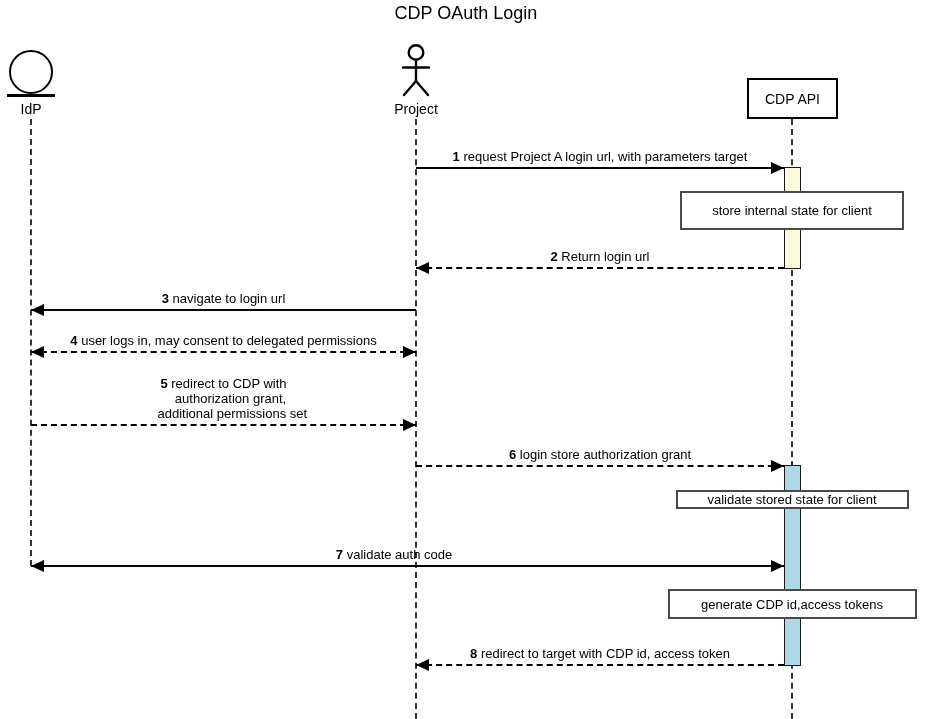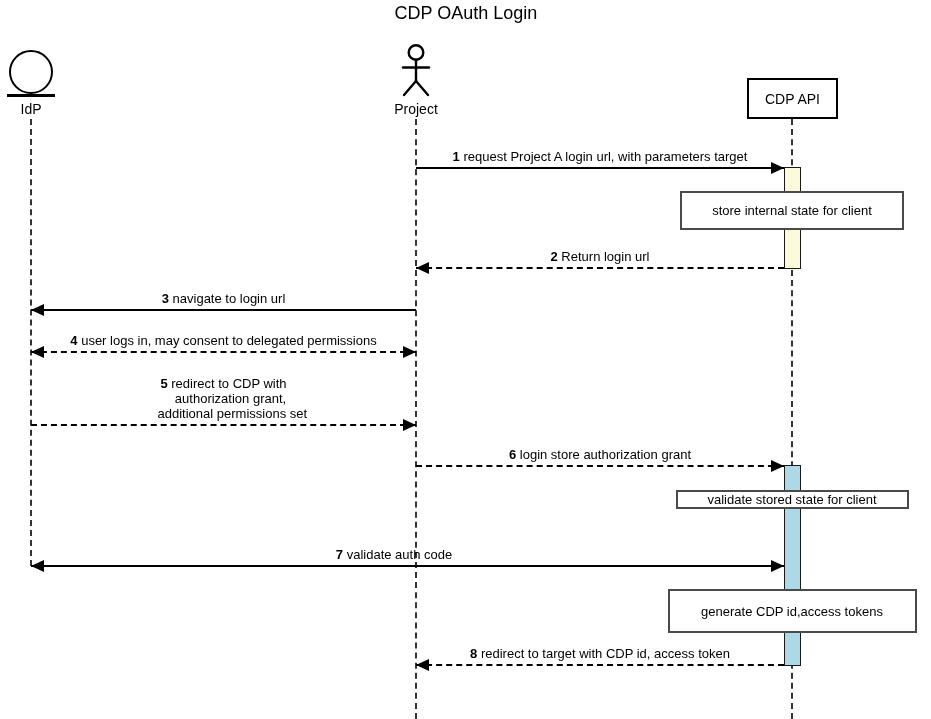--- a/index.html
+++ b/index.html
@@ -112,17 +112,17 @@
       <div class="abs msg-label" style="left: 394px; bottom: 157px;"><b>7</b> <span>validate auth code</span></div>
       <div class="abs msg-line-dashed" style="left: 416px; width: 368px; top: 664px;"></div>
       <div class="abs arr arr-l" style="left: 416px; top: 659px;"></div>
       <div class="abs msg-label" style="left: 600px; bottom: 58px;"><b>8</b> <span>redirect to target with CDP id, access token</span></div>
       <div class="abs note" style="left: 680px; top: 191px; width: 224px; height: 39px; border-color: rgb(74, 74, 74); background: rgb(255, 255, 255);">
         <span>store internal state for client</span>
       </div>
       <div class="abs note" style="left: 675.5px; top: 490px; width: 233px; height: 19px; border-color: rgb(74, 74, 74); background: rgb(255, 255, 255);">
         <span>validate stored state for client</span>
       </div>
-      <div class="abs note" style="left: 667.5px; top: 589px; width: 249px; height: 44px; border-color: rgb(74, 74, 74); background: rgb(255, 255, 255);">
+      <div class="abs note" style="left: 667.5px; top: 589px; width: 249px; height: 30px; border-color: rgb(74, 74, 74); background: rgb(255, 255, 255);">
         <span>generate CDP id,access tokens</span>
       </div>
     </div>
 </div>
 
 </body></html>

